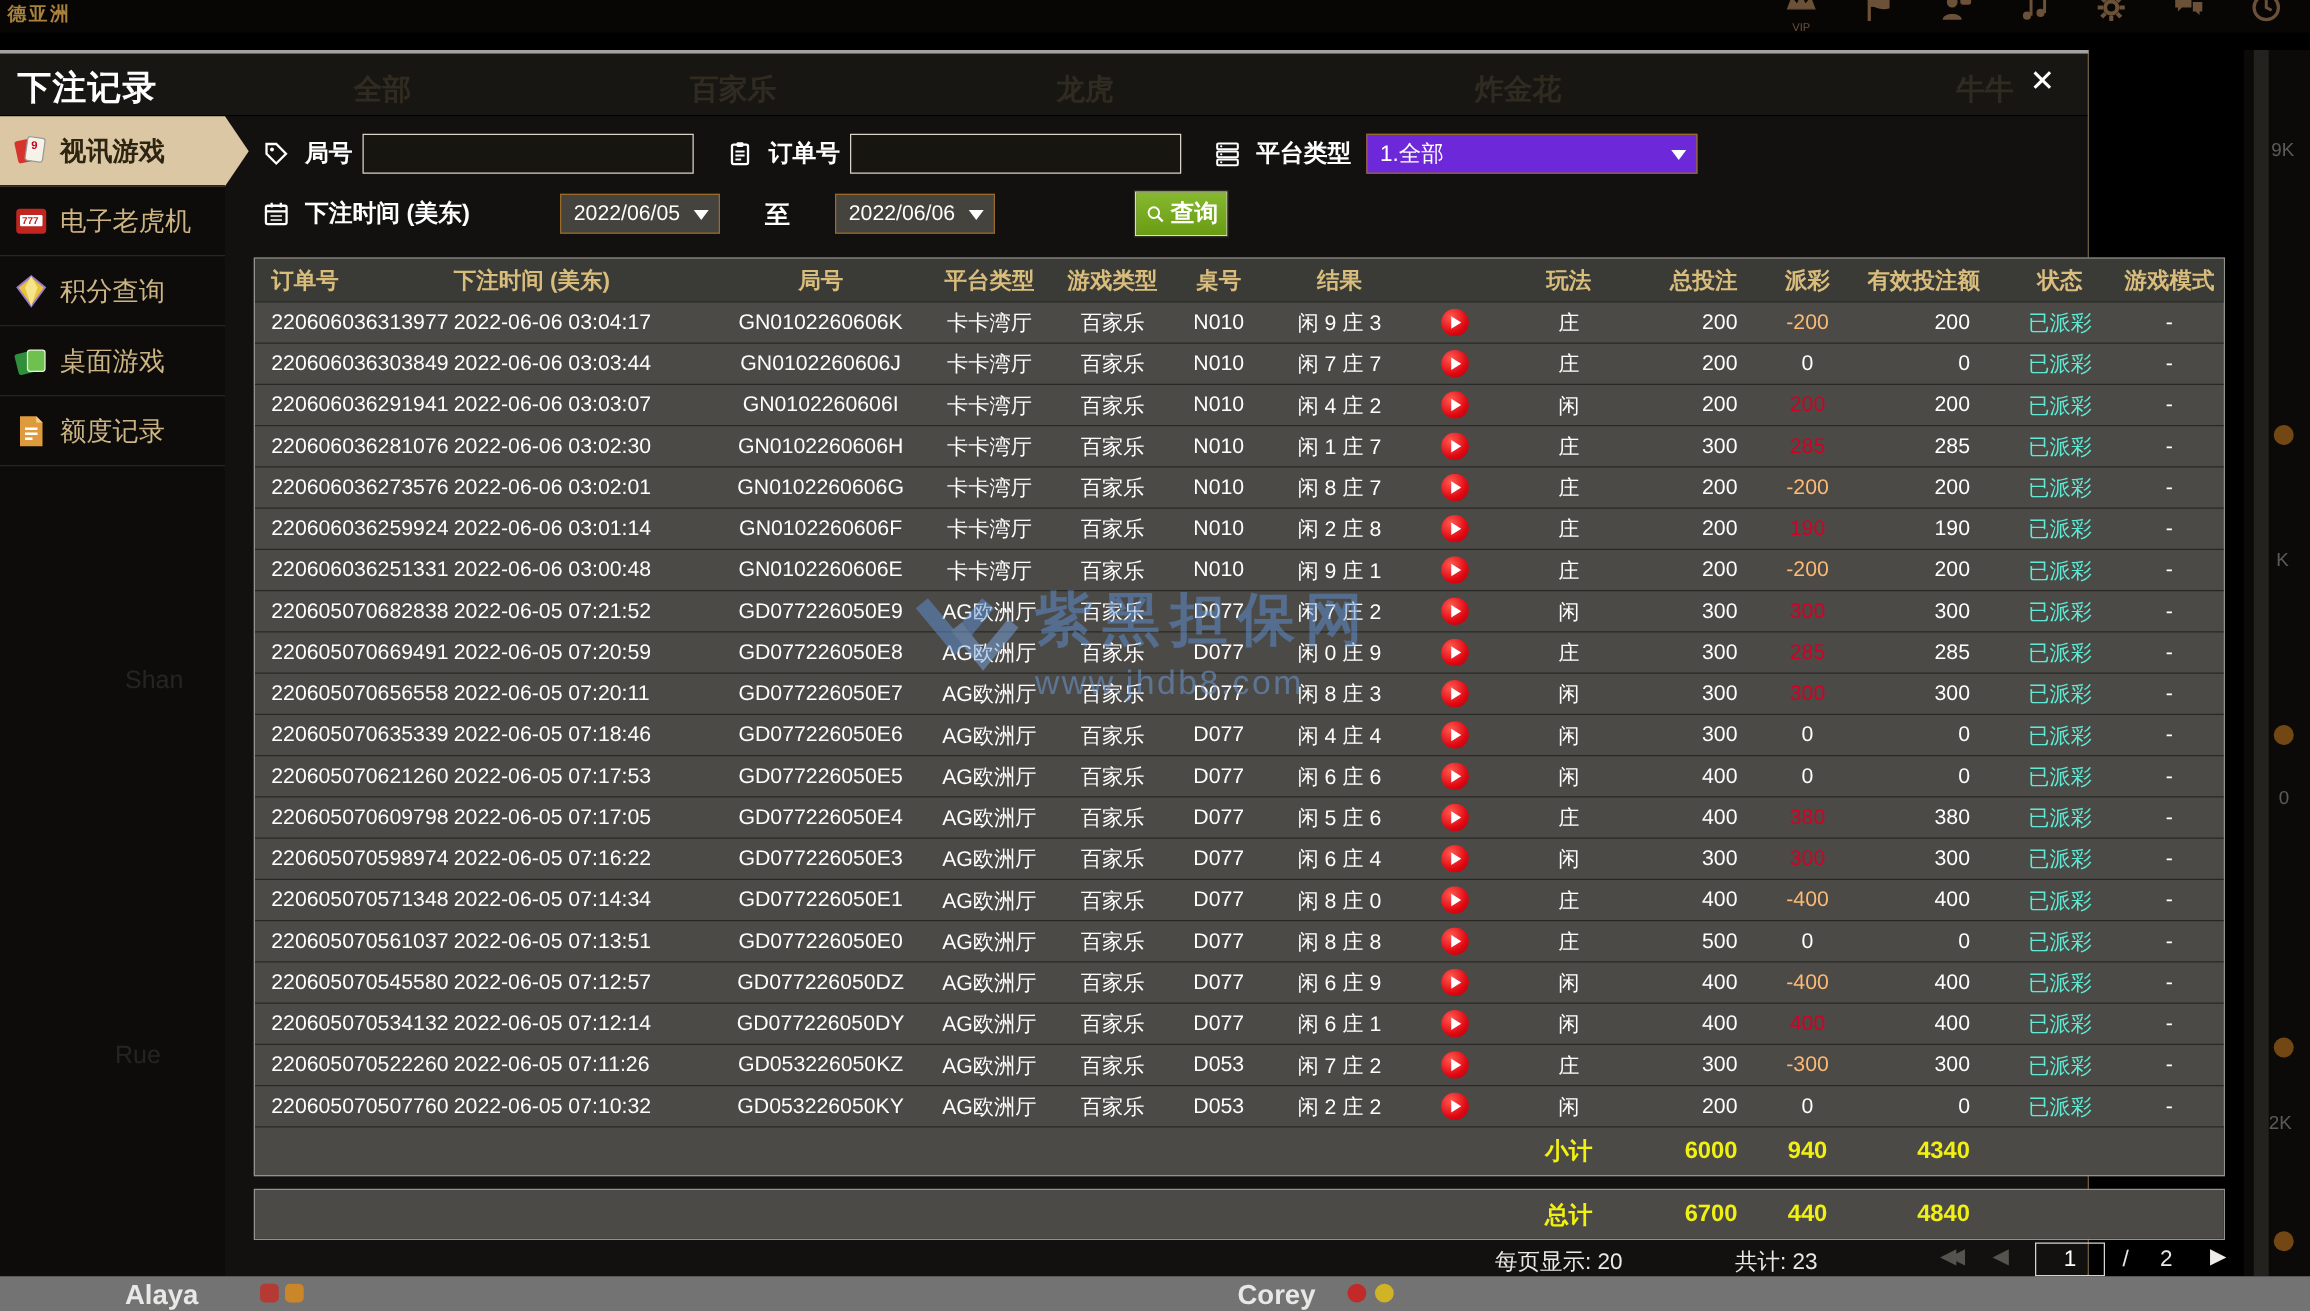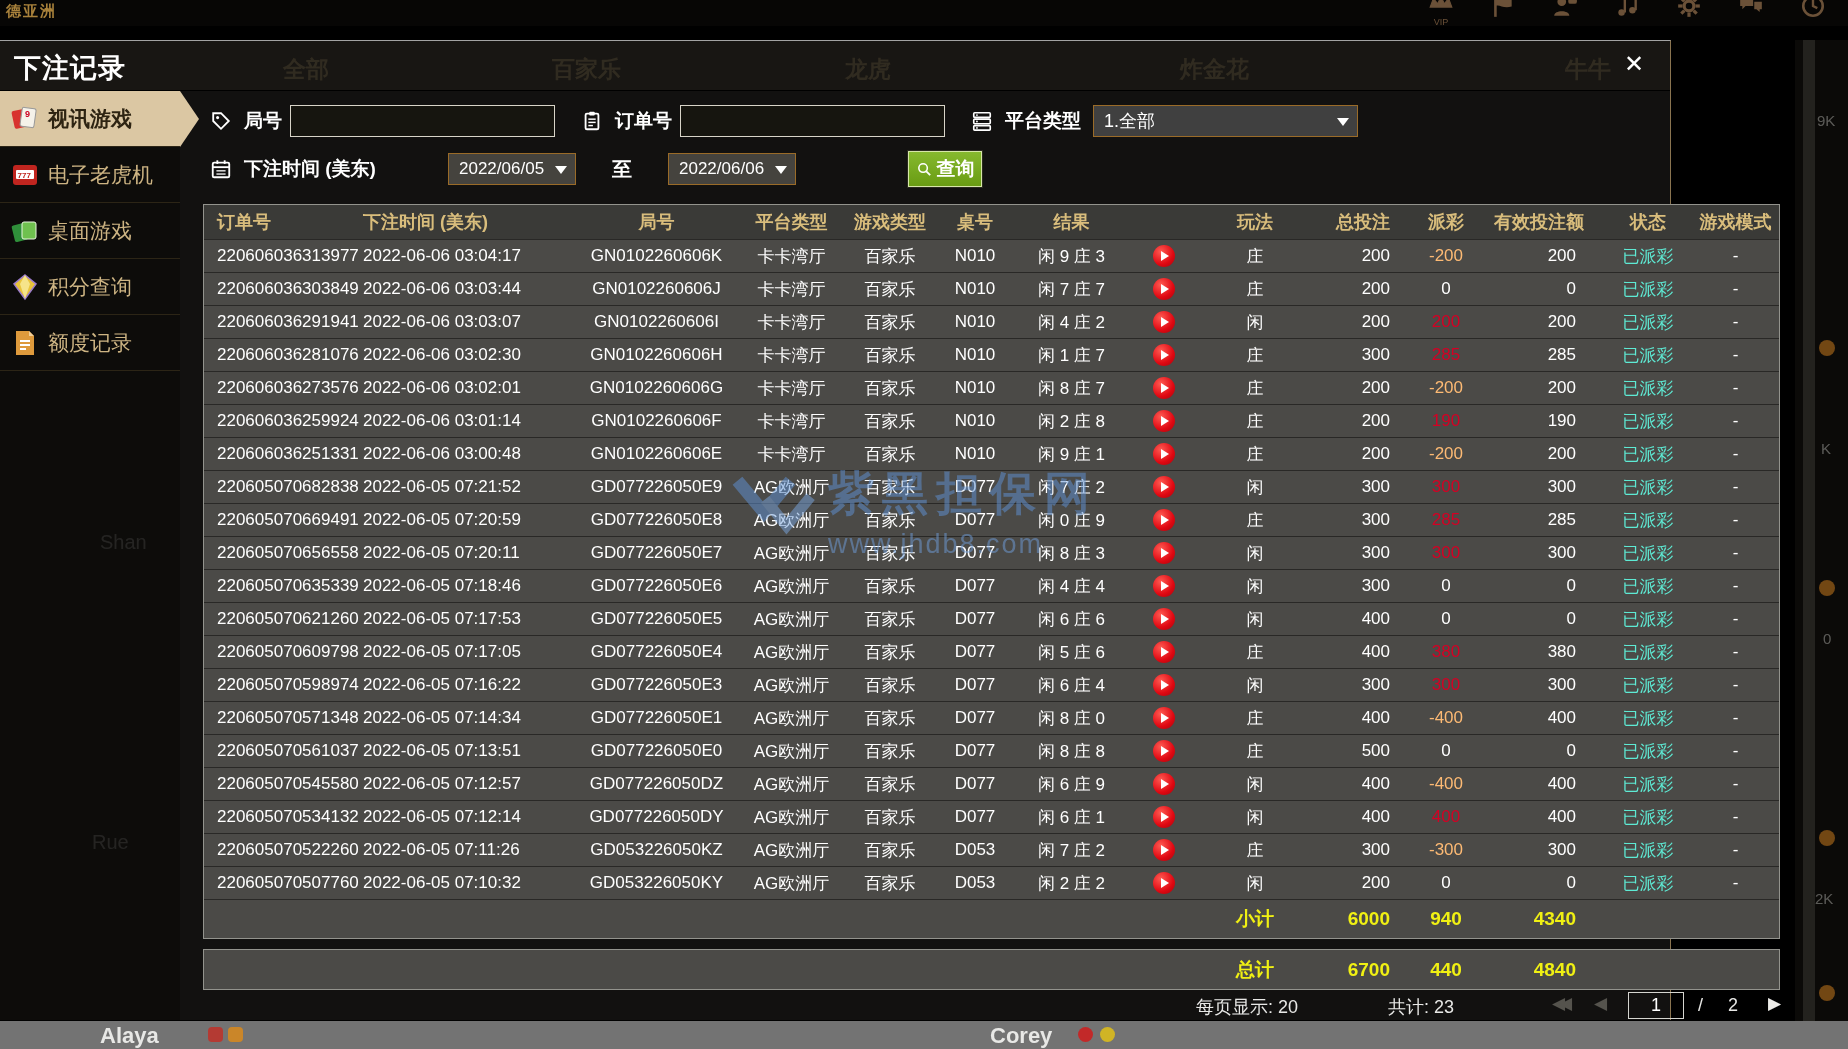--- a/index.html
+++ b/index.html
@@ -7,21 +7,21 @@
   *{box-sizing:border-box;}
   
   .top-bar{position:absolute;left:0;top:0;width:1848px;height:26px;background:#070605;overflow:hidden;}
   .logo{position:absolute;left:6px;top:2px;color:#a8813b;font-size:15px;font-weight:bold;letter-spacing:2px;}
   .top-icons{position:absolute;right:18px;top:-7px;display:flex;gap:28px;color:#6b5138;}
   .top-icon{display:flex;flex-direction:column;align-items:center;width:34px;}
   .top-icon svg{width:26px;height:26px;fill:#6b5138;stroke:#6b5138;}
   .top-icon .lbl{font-size:9px;color:#6b5138;margin-top:-2px;}
   
   .modal{position:absolute;left:0;top:40px;width:1671px;height:980px;background:#121110;
-    border-top:1px solid #a3a3a3;border-right:1px solid #8a7450;border-bottom:1px solid #8a7450;}
+    border-top:3px solid #a3a3a3;border-right:1px solid #8a7450;border-bottom:1px solid #8a7450;}
   .modal-header{position:relative;height:50px;background:#181613;border-bottom:1px solid #000;}
   .modal-title{position:absolute;left:14px;top:9px;color:#fff;font-size:27px;font-weight:bold;letter-spacing:1px;}
   .ghost-tab{position:absolute;top:13px;color:rgba(216,189,124,0.13);font-size:23px;font-weight:bold;}
   .gt0{left:283px}.gt1{left:552px}.gt2{left:845px}.gt3{left:1180px}.gt4{left:1565px}
   .close-btn{position:absolute;right:26px;top:11px;color:#fff;font-size:24px;cursor:pointer;line-height:1;}
   .modal-body{display:flex;height:929px;}
   
   .sidebar{width:180px;background:#0d0c0a;position:relative;}
   .side-item{position:relative;height:56px;display:flex;align-items:center;padding-left:10px;
     color:#cdb483;font-size:21px;border-bottom:1px solid #2c2516;cursor:pointer;white-space:nowrap;}
@@ -36,21 +36,21 @@
   .frow1{left:30px;top:14px;}
   .frow2{left:30px;top:60px;}
   .flabel{font-size:19px;font-weight:bold;color:#fff;margin:0 8px 0 6px;display:flex;align-items:center;white-space:nowrap;}
   .ficon{width:22px;height:22px;margin-right:6px;}
   .ficon svg{width:22px;height:22px;}
   .txt-input{width:265px;height:32px;background:#16150f;border:1px solid #d8d4c8;outline:none;color:#fff;font-size:17px;padding:0 8px;}
   .sel{position:relative;height:32px;background:#34322d;border:1px solid #9a6b28;color:#fff;
     font-size:18px;display:flex;align-items:center;padding:0 26px 0 10px;cursor:pointer;white-space:nowrap;}
   .sel .arr{position:absolute;right:8px;top:12px;width:0;height:0;border-top:8px solid #fff;
     border-left:6px solid transparent;border-right:6px solid transparent;}
-  .sel.platform{width:265px;margin-left:4px;background:#404040;}
+  .sel.platform{width:265px;margin-left:4px;background:#6d28d9;}
   .sel.date{width:128px;background:#45433e;font-size:17px;}
   .to-label{font-size:20px;font-weight:bold;margin:0 36px;}
   .query-btn{margin-left:112px;width:74px;height:36px;background:linear-gradient(#86b92e,#699c13);
     border:1px solid #d6e6a8;outline:1px solid #2a2a1f;color:#fff;font-size:19px;font-weight:bold;
     display:flex;align-items:center;justify-content:center;gap:4px;cursor:pointer;}
   .query-btn svg{width:17px;height:17px;}
   
   .tbl{position:absolute;left:23px;top:113px;width:1577px;border:1px solid #93938d;background:#4b4a47;}
   .trow{display:flex;height:33px;align-items:center;border-top:1px solid #292826;}
   .trow:first-child{border-top:none;}
@@ -211,31 +211,31 @@
           <div class="side-item">
             <span class="sicon"><svg viewBox="0 0 30 30">
                 <rect x="3" y="5" width="24" height="20" rx="3" fill="#c0251f"></rect>
                 <rect x="6" y="10" width="18" height="9" rx="1" fill="#fff"></rect>
                 <text x="7.5" y="17.5" font-size="8" fill="#c0251f" font-weight="bold">777</text>
               </svg></span>
             <span>电子老虎机</span>
           </div>
           <div class="side-item">
             <span class="sicon"><svg viewBox="0 0 30 30">
+                <path d="M15 3 L26 12 L15 27 L4 12 Z" fill="#e9c43b" stroke="#9b7ccc" stroke-width="1.5"></path>
+                <path d="M15 3 L20 12 L15 27 L10 12 Z" fill="#f6e48a"></path>
+              </svg></span>
+            <span>积分查询</span>
+          </div>
+          <div class="side-item">
+            <span class="sicon"><svg viewBox="0 0 30 30">
                 <rect x="3" y="8" width="14" height="17" rx="2" fill="#2f8f3a" transform="rotate(-14 10 16)"></rect>
                 <rect x="12" y="6" width="14" height="17" rx="2" fill="#6fc14f" stroke="#e8f5dd"></rect>
               </svg></span>
             <span>桌面游戏</span>
-          </div>
-          <div class="side-item">
-            <span class="sicon"><svg viewBox="0 0 30 30">
-                <path d="M15 3 L26 12 L15 27 L4 12 Z" fill="#e9c43b" stroke="#9b7ccc" stroke-width="1.5"></path>
-                <path d="M15 3 L20 12 L15 27 L10 12 Z" fill="#f6e48a"></path>
-              </svg></span>
-            <span>积分查询</span>
           </div>
           <div class="side-item">
             <span class="sicon"><svg viewBox="0 0 30 30">
                 <path d="M6 3 H19 L24 8 V27 H6 Z" fill="#de9a3c"></path>
                 <path d="M19 3 L24 8 H19 Z" fill="#f3cf96"></path>
                 <line x1="10" y1="13" x2="20" y2="13" stroke="#fff" stroke-width="2"></line>
                 <line x1="10" y1="17" x2="20" y2="17" stroke="#fff" stroke-width="2"></line>
                 <line x1="10" y1="21" x2="16" y2="21" stroke="#fff" stroke-width="2"></line>
               </svg></span>
             <span>额度记录</span>

